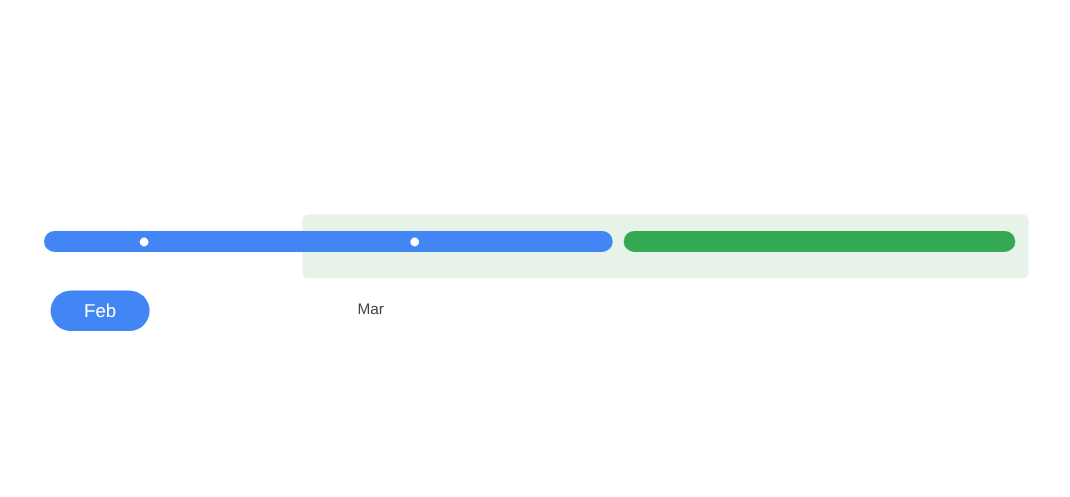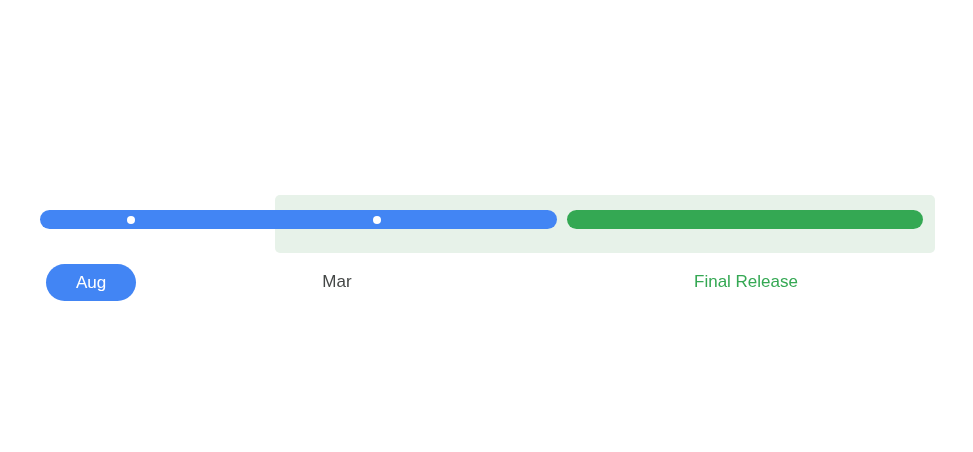--- a/index.html
+++ b/index.html
@@ -106,21 +106,21 @@
     color: #ffffff;
     font-size: 17px;
     display: flex;
     align-items: center;
     justify-content: center;
     box-sizing: border-box;
   }
   .milestone-text {
     position: absolute;
     top: 9px;
-    font-size: 17px;
+    font-size: 14px;
     white-space: nowrap;
     line-height: 1;
     transform: translateX(-50%);
   }
   #milestone-mar {
     left: 337px;
     color: #444746;
   }
   #milestone-final {
     left: 746px;
@@ -144,21 +144,20 @@
     </div>
 
     <div class="bar" id="bar-stability">
       
     </div>
 
   </div>
 
   <div id="milestones">
 
-    <div class="milestone-pill">Aug</div>
+    <div class="milestone-pill">Feb</div>
 
     <div class="milestone-text" id="milestone-mar">Mar</div>
 
-    <div class="milestone-text" id="milestone-final">Final Release</div>
 
   </div>
 
 </div>
 
 </body></html>

